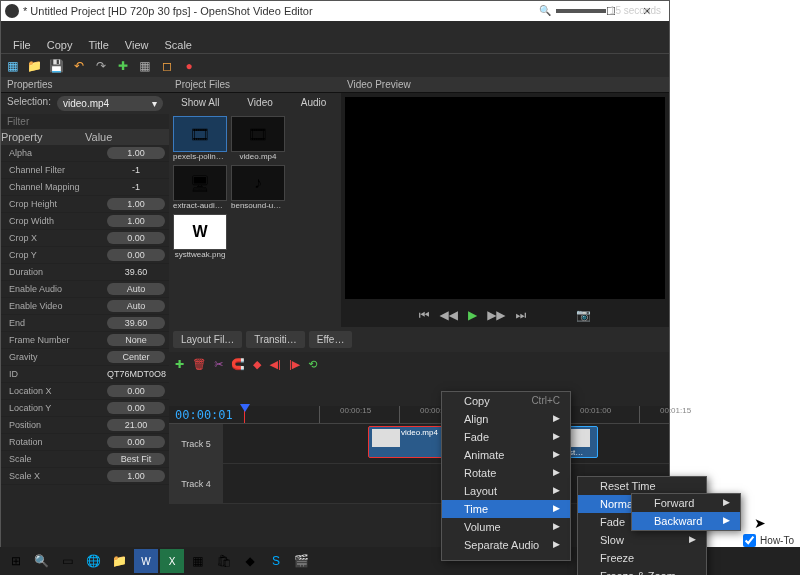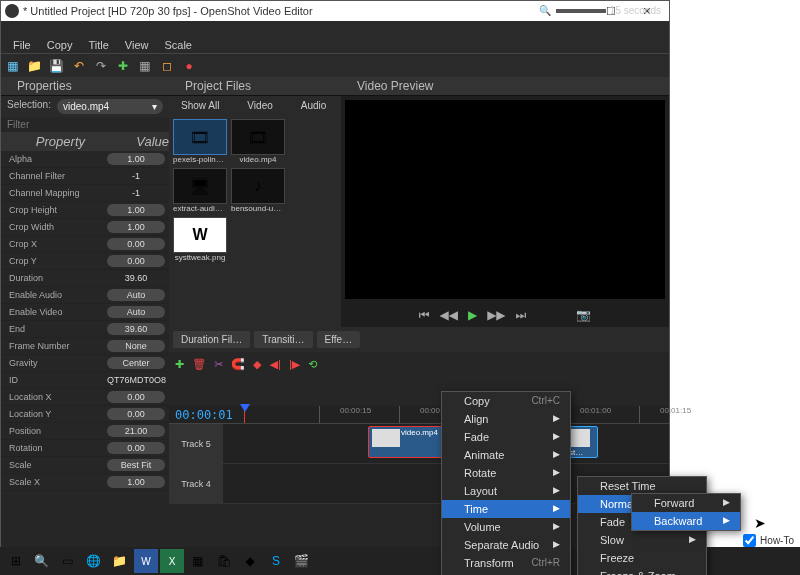--- a/index.html
+++ b/index.html
@@ -9,28 +9,28 @@
 .titlebar .logo { width: 14px; height: 14px; background: #333; border-radius: 50%; margin-right: 4px; }
 .titlebar .title { flex: 1; }
 .winbtns { display: flex; gap: 0; }
 .winbtn { width: 36px; height: 24px; display: flex; align-items: center; justify-content: center; font-size: 11px; }
 .menubar { height: 20px; background: #2a2a2a; display: flex; padding: 16px 4px; font-size: 11px; color: #ccc; }
 .menubar span { padding: 2px 8px; }
 .toolbar { height: 24px; background: #2a2a2a; display: flex; align-items: center; padding: 0 4px; gap: 6px; border-top: 1px solid #444; }
 .tbtn { width: 16px; height: 16px; display: flex; align-items: center; justify-content: center; font-size: 12px; }
 .body { display: flex; height: calc(100% - 68px); }
 .props { width: 168px; background: #262626; display: flex; flex-direction: column; font-size: 10px; color: #ccc; }
-.panel-hdr { background: #333; padding: 2px 16px; font-size: 12px; color: #bbb; border-bottom: 1px solid #111; }
+.panel-hdr { background: #333; padding: 2px 6px; font-size: 10px; color: #bbb; border-bottom: 1px solid #111; }
 .selrow { display: flex; align-items: flex-start; padding: 3px 6px; background: #2a2a2a; }
 .selrow .lbl { width: 50px; color: #bbb; }
 .selrow .dd { flex: 1; background: #444; padding: 2px 6px; border-radius: 8px; color: #eee; display: flex; justify-content: space-between; }
 .filter { padding: 2px 6px; color: #777; background: #262626; }
 .proptbl { flex: 1; overflow: hidden; }
 .prophdr { display: flex; background: #333; padding: 2px 0; }
-.prophdr div { flex: 1; text-align: right; font-size: 13px; color: #bbb; font-style: italic; }
+.prophdr div { flex: 1; text-align: left; font-size: 11px; color: #bbb; }
 .proprow { display: flex; padding: 2px 4px; align-items: center; border-bottom: 1px solid #222; }
 .proprow .k { flex: 1; color: #aaa; padding-left: 4px; font-size: 9px; }
 .proprow .v { width: 58px; background: #4a4a4a; border-radius: 8px; text-align: center; padding: 1px 0; color: #ddd; font-size: 9px; }
 .proprow .v.plain { background: none; }
 .right { flex: 1; display: flex; flex-direction: column; }
 .top { display: flex; height: 250px; }
 .pfiles { width: 172px; background: #2a2a2a; display: flex; flex-direction: column; }
 .pfilter { display: flex; gap: 12px; padding: 2px 4px; font-size: 10px; }
 .pfilter span { padding: 2px 8px; color: #ccc; }
 .thumbs { flex: 1; padding: 4px; display: flex; flex-wrap: wrap; gap: 4px; align-content: flex-start; }
@@ -243,21 +243,21 @@
             <span>⏮</span>
             <span>◀◀</span>
             <span class="play">▶</span>
             <span>▶▶</span>
             <span>⏭</span>
             <span style="margin-left:40px;color:#666">📷</span>
           </div>
         </div>
       </div>
       <div class="tabs">
-        <div class="tab">Duration Fil…</div>
+        <div class="tab">Layout Fil…</div>
         <div class="tab">Transiti…</div>
         <div class="tab">Effe…</div>
       </div>
       <div class="tlpanel">
         <div class="tltools">
           <span style="color:#5c5">✚</span>
           <span style="color:#e44">🗑</span>
           <span style="color:#a5a">✂</span>
           <span style="color:#6cf">🧲</span>
           <span style="color:#e44">◆</span>
@@ -330,24 +330,20 @@
       <span class="arrow">▶</span>
     </div>
     <div class="ctxitem">
       <span>Volume</span>
       <span class="arrow">▶</span>
     </div>
     <div class="ctxitem">
       <span>Separate Audio</span>
       <span class="arrow">▶</span>
     </div>
-    <div class="ctxitem">
-      <span>Transform</span>
-      <span class="sc">Ctrl+R</span>
-    </div>
     <div class="ctxitem"></div>
   </div>
 <div class="ctxmenu submenu2" id="ctx2">
     <div class="ctxitem">
       <span>Reset Time</span>
     </div>
     <div class="ctxitem hl">
       <span>Normal</span>
       <span class="arrow">▶</span>
     </div>

